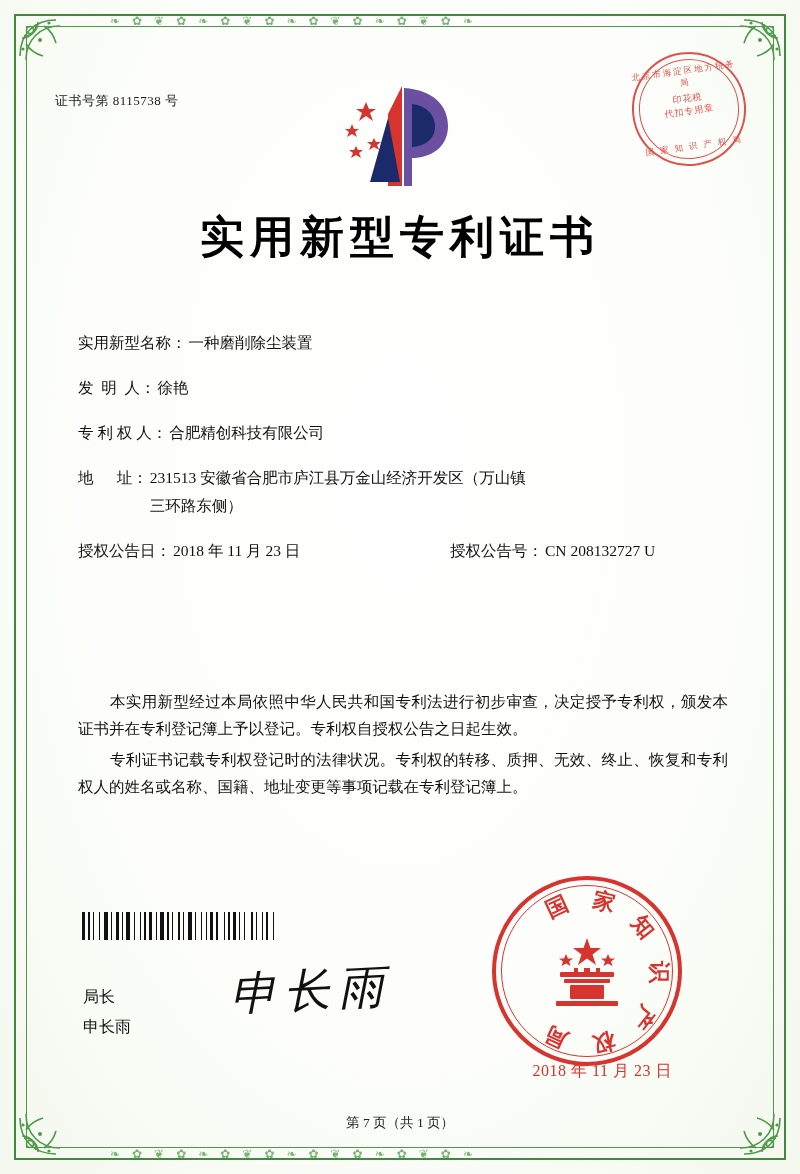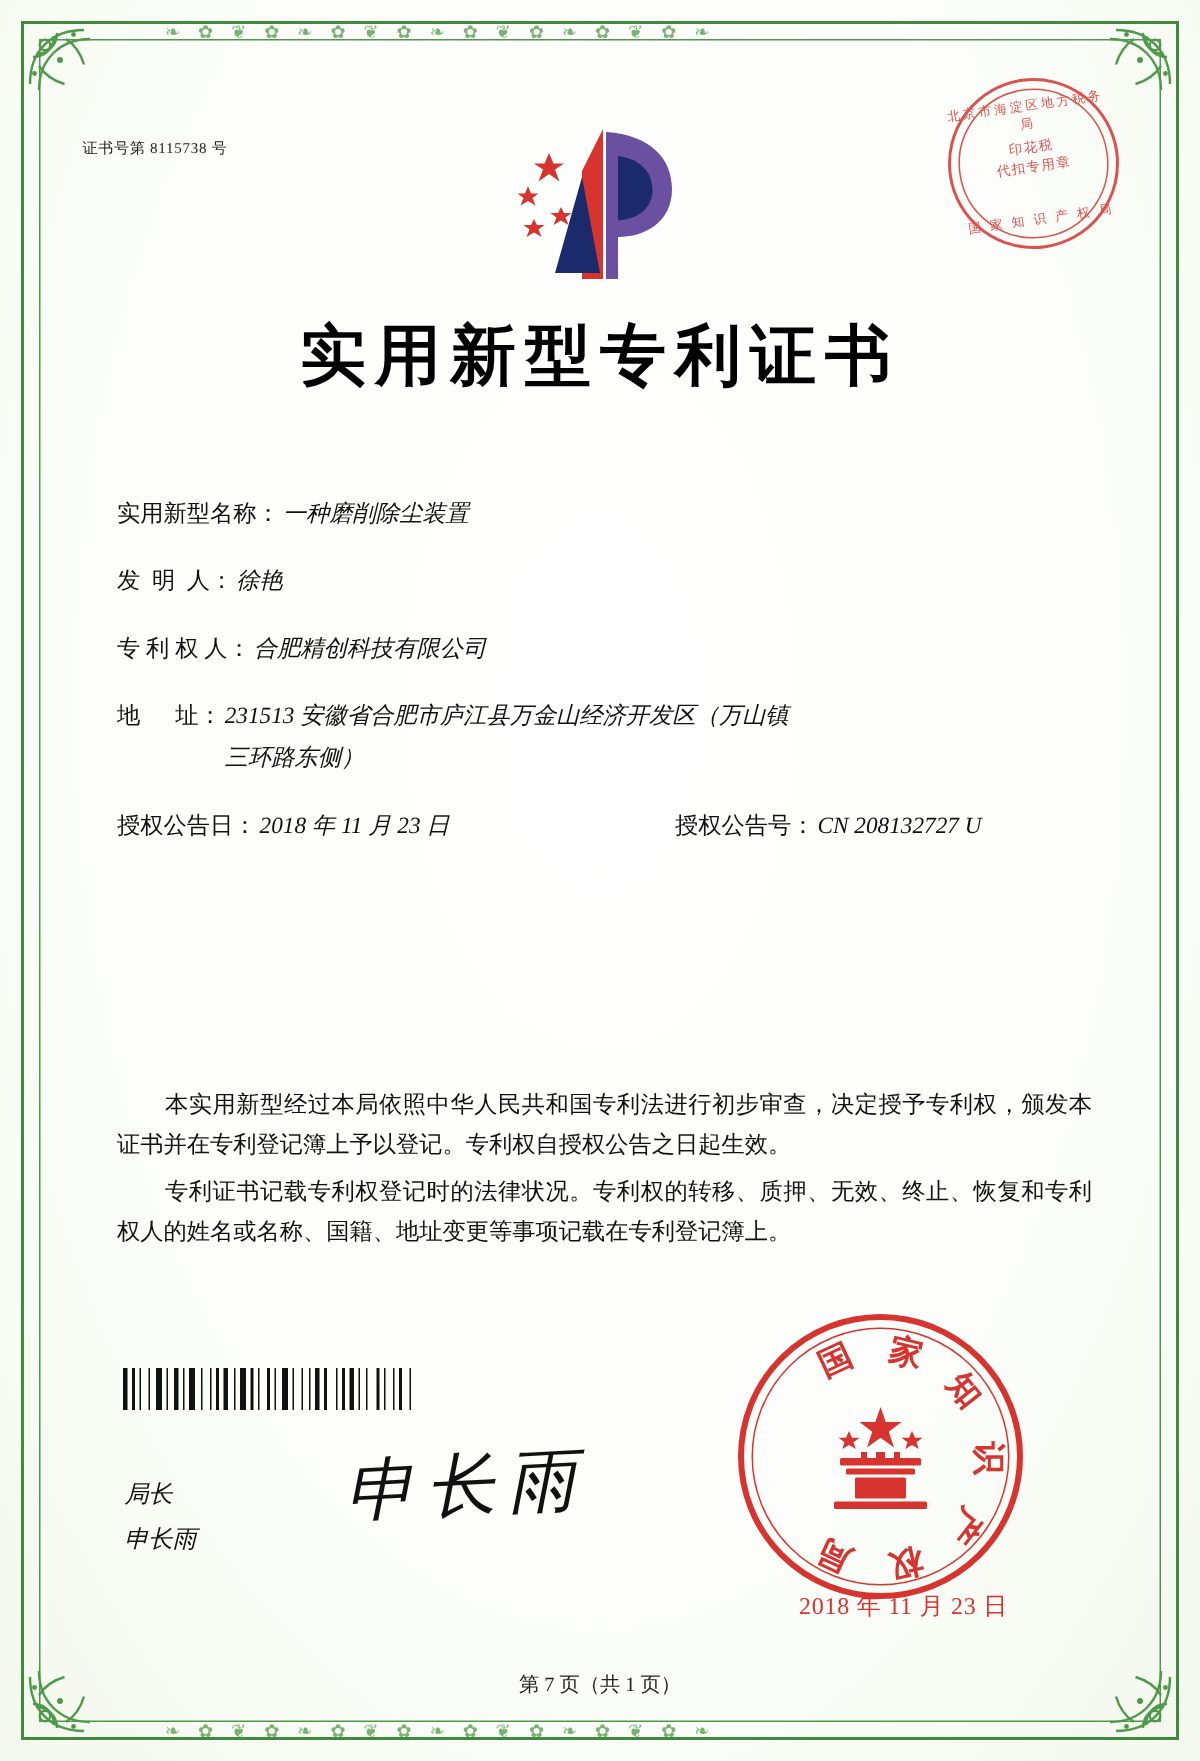--- a/index.html
+++ b/index.html
@@ -52,21 +52,21 @@
     letter-spacing: 2px;
     opacity: .75;
     white-space: nowrap;
   }
 
   
   .cert-number {
     position: absolute;
     left: 55px;
     top: 92px;
-    font-size: 10px;
+    font-size: 13px;
     color: #1b1b1b;
     letter-spacing: .5px;
   }
   .logo {
     position: absolute;
     left: 330px;
     top: 78px;
     width: 140px;
     height: 115px;
   }
@@ -136,40 +136,39 @@
     margin-bottom: 23px;
     line-height: 22px;
   }
   .field-label {
     white-space: pre;
     flex: 0 0 auto;
   }
   .field-value {
     margin-left: 2px;
     flex: 1 1 auto;
-    font-style: italic;
   }
   .field-value .line2 {
     display: block;
     margin-top: 6px;
   }
   .dual-row {
     display: flex;
     margin-bottom: 20px;
     line-height: 22px;
   }
   .dual-row .left { width: 372px; display: flex; }
   .dual-row .right { display: flex; }
 
   
   .body-text {
     position: absolute;
     left: 78px;
     right: 72px;
-    top: 723px;
+    top: 688px;
     font-size: 15.5px;
     line-height: 27px;
     color: #111;
     text-align: justify;
   }
   .body-text p {
     margin: 0 0 4px 0;
     text-indent: 32px;
   }
 
@@ -189,21 +188,20 @@
   }
 
   
   .sig-label {
     position: absolute;
     left: 83px;
     top: 982px;
     font-size: 16px;
     line-height: 30px;
     color: #111;
-    font-style: italic;
   }
   .sig-hand {
     position: absolute;
     left: 230px;
     top: 960px;
     font-size: 46px;
     color: #111;
     font-family: "Liberation Serif", "DejaVu Serif", serif;
     font-style: italic;
     letter-spacing: 8px;

